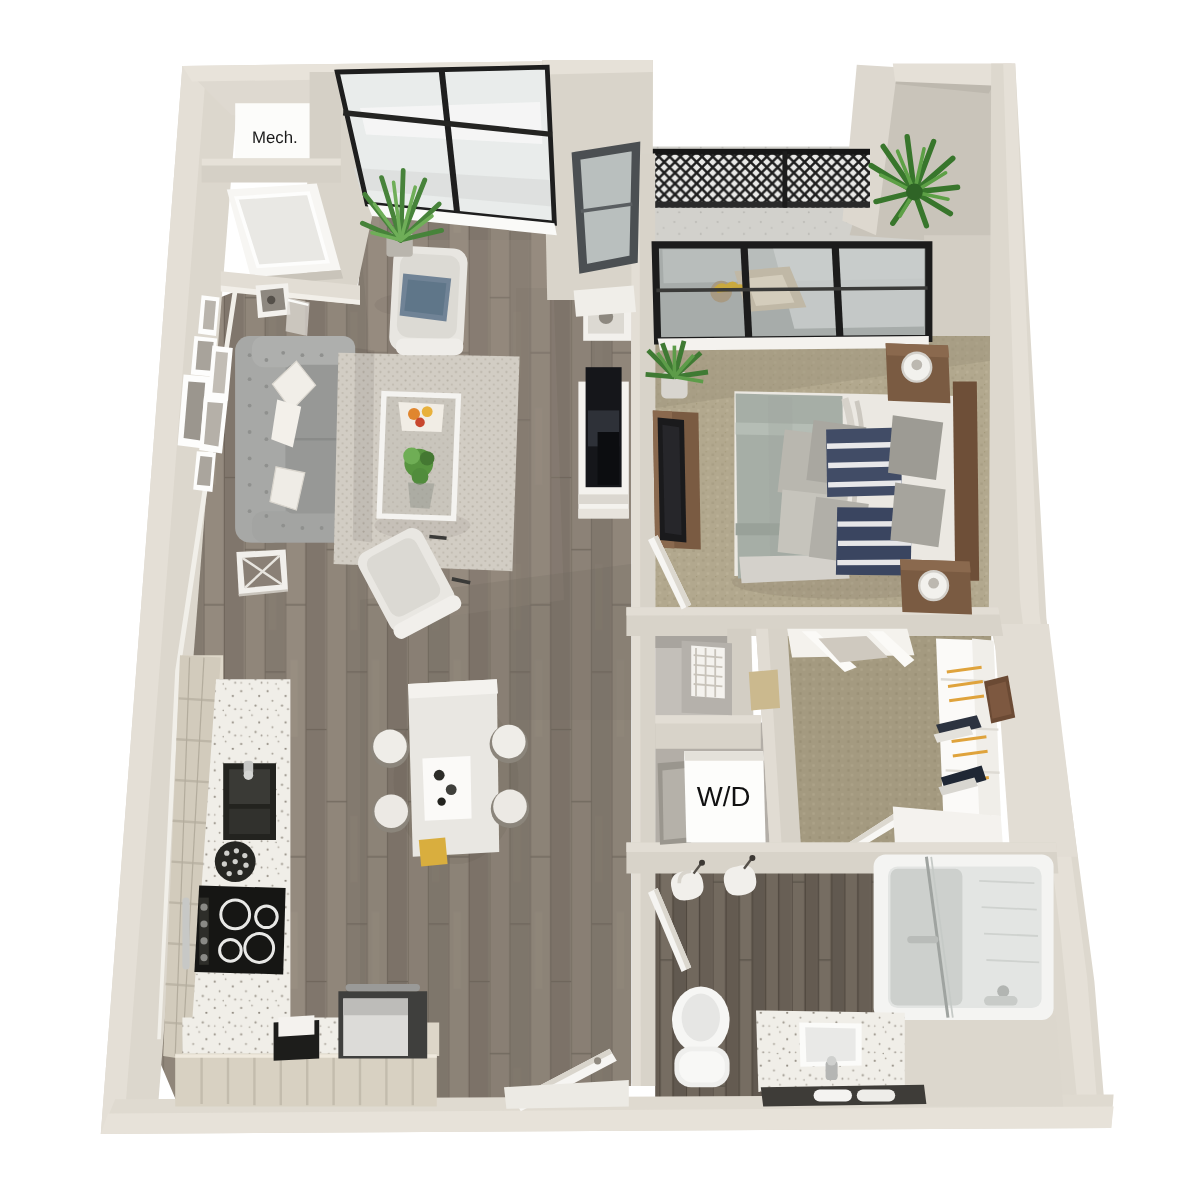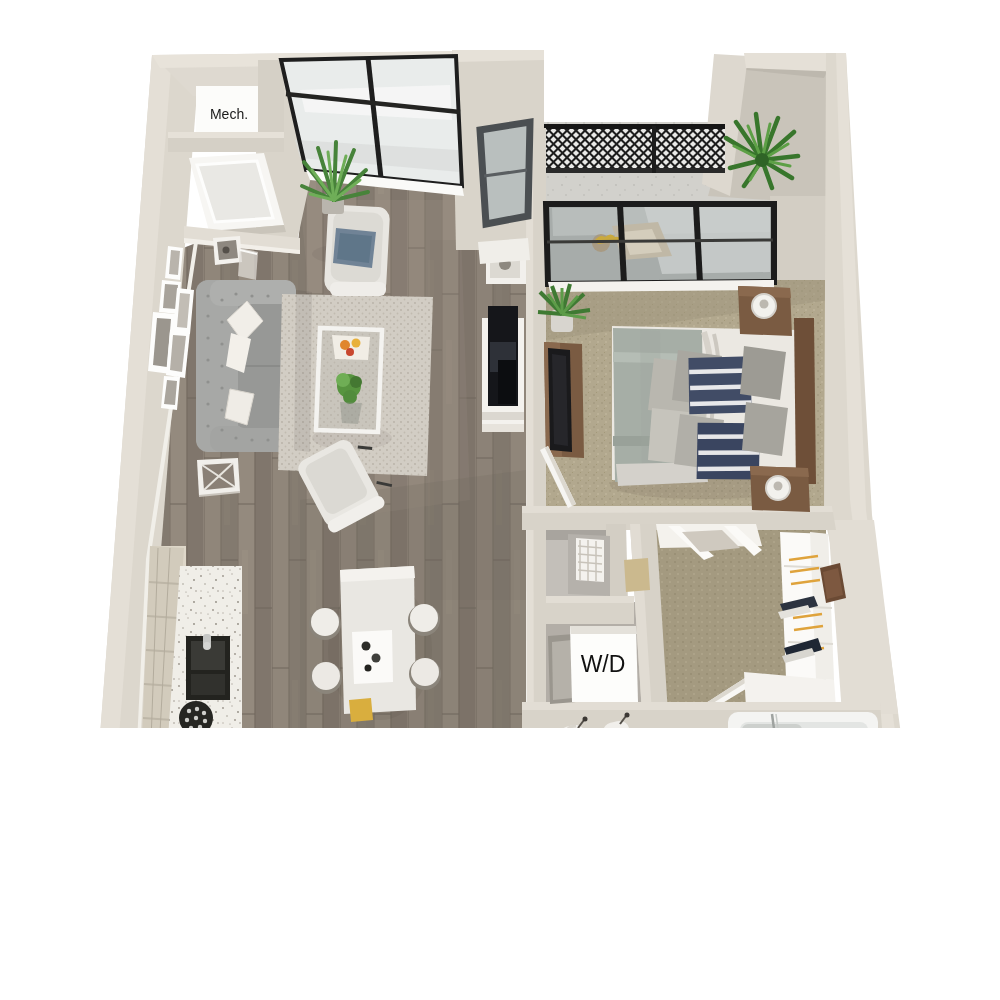--- a/index.html
+++ b/index.html
@@ -1,16 +1,16 @@
 <!DOCTYPE html>
 <html><head>
 <meta charset="utf-8">
 <style>
 html,body{margin:0;padding:0;background:#ffffff;}
-.wrap{width:1000px;height:728px;position:relative;background:#bef264;overflow:hidden;}
+.wrap{width:1000px;height:1000px;position:relative;background:#bef264;overflow:hidden;}
 text{font-family:"Liberation Sans",sans-serif;}
 </style>
 </head>
 <body>
 <div class="wrap">
 <svg width="1000" height="1000" viewBox="0 0 1000 1000">
 <defs>
 <pattern id="wood" width="68" height="210" patternUnits="userSpaceOnUse">
 <rect width="68" height="210" fill="#8b8176"></rect>
 <rect x="0" width="16" height="210" fill="#90867a"></rect>

